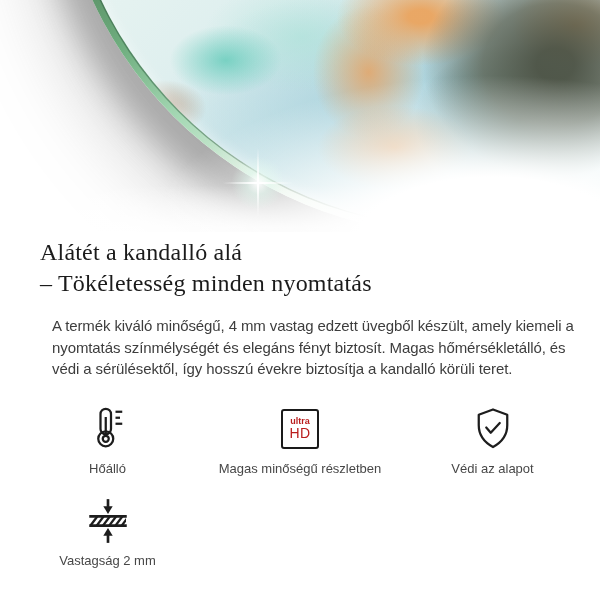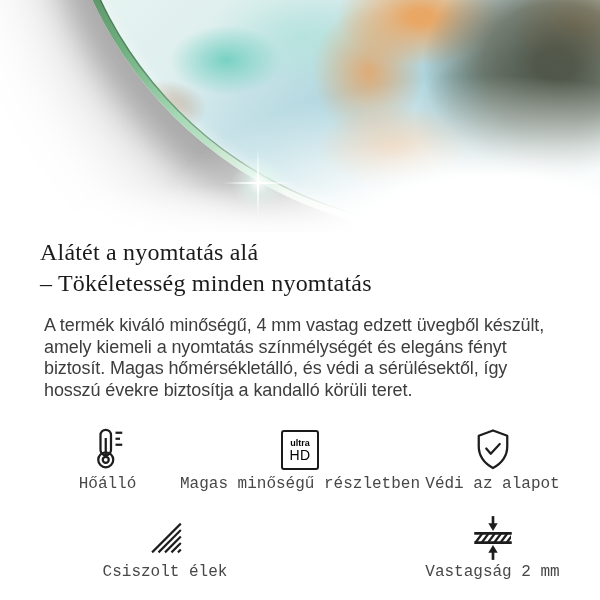--- a/index.html
+++ b/index.html
@@ -47,49 +47,49 @@
     background:linear-gradient(to bottom,transparent,#fff 45%,#fff 55%,transparent);}
   .sparkle::after{content:"";position:absolute;top:37px;left:3px;height:2px;width:70px;
     background:linear-gradient(to right,transparent,#fff 45%,#fff 55%,transparent);}
   
   .content{padding:0 40px;}
   .title{
     font-family:"Liberation Serif","DejaVu Serif",serif;font-weight:400;
     font-size:24px;line-height:31px;color:#1b1b1b;margin:5px 0 16px 0;letter-spacing:0.2px;
   }
   .desc{
-    font-size:18px;line-height:21.5px;color:#3d3d3d;letter-spacing:-0.1px;
-    width:522px;margin:0 0 24px 4px;
+    font-size:15px;line-height:21.5px;color:#3d3d3d;letter-spacing:-0.1px;
+    width:522px;margin:0 0 24px 12px;
   }
   
   .features-row{display:flex;justify-content:space-between;align-items:flex-start;margin-bottom:20px;}
   .feature{width:135px;display:flex;flex-direction:column;align-items:center;text-align:center;}
   .feature.wide{width:250px;}
   .feature-icon{height:50px;display:flex;align-items:center;justify-content:center;}
-  .feature-label{font-size:16px;color:#474747;letter-spacing:0;font-family:Liberation Mono, monospace;}
+  .feature-label{margin-top:7px;font-size:13px;color:#474747;letter-spacing:0;}
   svg.icon{stroke:#1d1d1d;fill:none;stroke-width:3;}
   .hd-box{
     width:34px;height:36px;border:2.5px solid #1a1a1a;border-radius:3px;
-    display:flex;flex-direction:column;align-items:center;justify-content:center;color:#000000;
+    display:flex;flex-direction:column;align-items:center;justify-content:center;color:#b91c1c;
   }
   .hd-box .t1{font-size:9px;font-weight:600;line-height:10px;}
   .hd-box .t2{font-size:14px;font-weight:400;line-height:15px;letter-spacing:0.3px;}
 </style>
 </head>
 <body>
 
 <div class="photo">
   <div class="glass-edge"></div>
   <div class="glass-art"></div>
   <div class="photo-fade"></div>
   <div class="sparkle"></div>
 </div>
 
 <div class="content">
-  <h1 class="title"><span>Alátét a nyomtatás alá</span><br><span>– Tökéletesség minden nyomtatás</span></h1>
+  <h1 class="title"><span>Alátét a kandalló alá</span><br><span>– Tökéletesség minden nyomtatás</span></h1>
 
   <p class="desc">A termék kiváló minőségű, 4 mm vastag edzett üvegből készült, amely kiemeli a nyomtatás színmélységét és elegáns fényt biztosít. Magas hőmérsékletálló, és védi a sérülésektől, így hosszú évekre biztosítja a kandalló körüli teret.</p>
 
   <div class="features-row">
     <div class="feature">
       <div class="feature-icon">
         <svg class="icon" width="52" height="48" viewBox="0 0 64 64">
           <rect x="22" y="5" width="14" height="34" rx="7"></rect>
           <circle cx="29" cy="45" r="10"></circle>
           <circle cx="29" cy="45" r="4"></circle>
@@ -118,32 +118,20 @@
           <path d="M32 6 L51 13 V27 C51 41 43 50 32 56 C21 50 13 41 13 27 V13 Z"></path>
           <polyline points="23,30 29,37 41,24"></polyline>
         </svg>
       </div>
       <div class="feature-label">Védi az alapot</div>
     </div>
   </div>
 
   <div class="features-row">
 
-    <div class="feature wide">
-      <div class="feature-icon">
-        <svg class="icon" width="52" height="46" viewBox="0 0 64 64" stroke-width="4.6">
-          <line x1="14" y1="52" x2="54" y2="12"></line>
-          <line x1="23" y1="52" x2="54" y2="21"></line>
-          <line x1="32" y1="52" x2="54" y2="30"></line>
-          <line x1="41" y1="52" x2="54" y2="39"></line>
-          <line x1="50" y1="52" x2="54" y2="48"></line>
-        </svg>
-      </div>
-      <div class="feature-label">Csiszolt élek</div>
-    </div>
 
     <div class="feature">
       <div class="feature-icon">
         <svg class="icon" width="54" height="50" viewBox="0 0 64 64">
           <defs>
             <clipPath id="barClip">
                 <rect x="9" y="27" width="46" height="10"></rect>
               </clipPath>
           </defs>
           <g clip-path="url(#barClip)" stroke-width="3">

